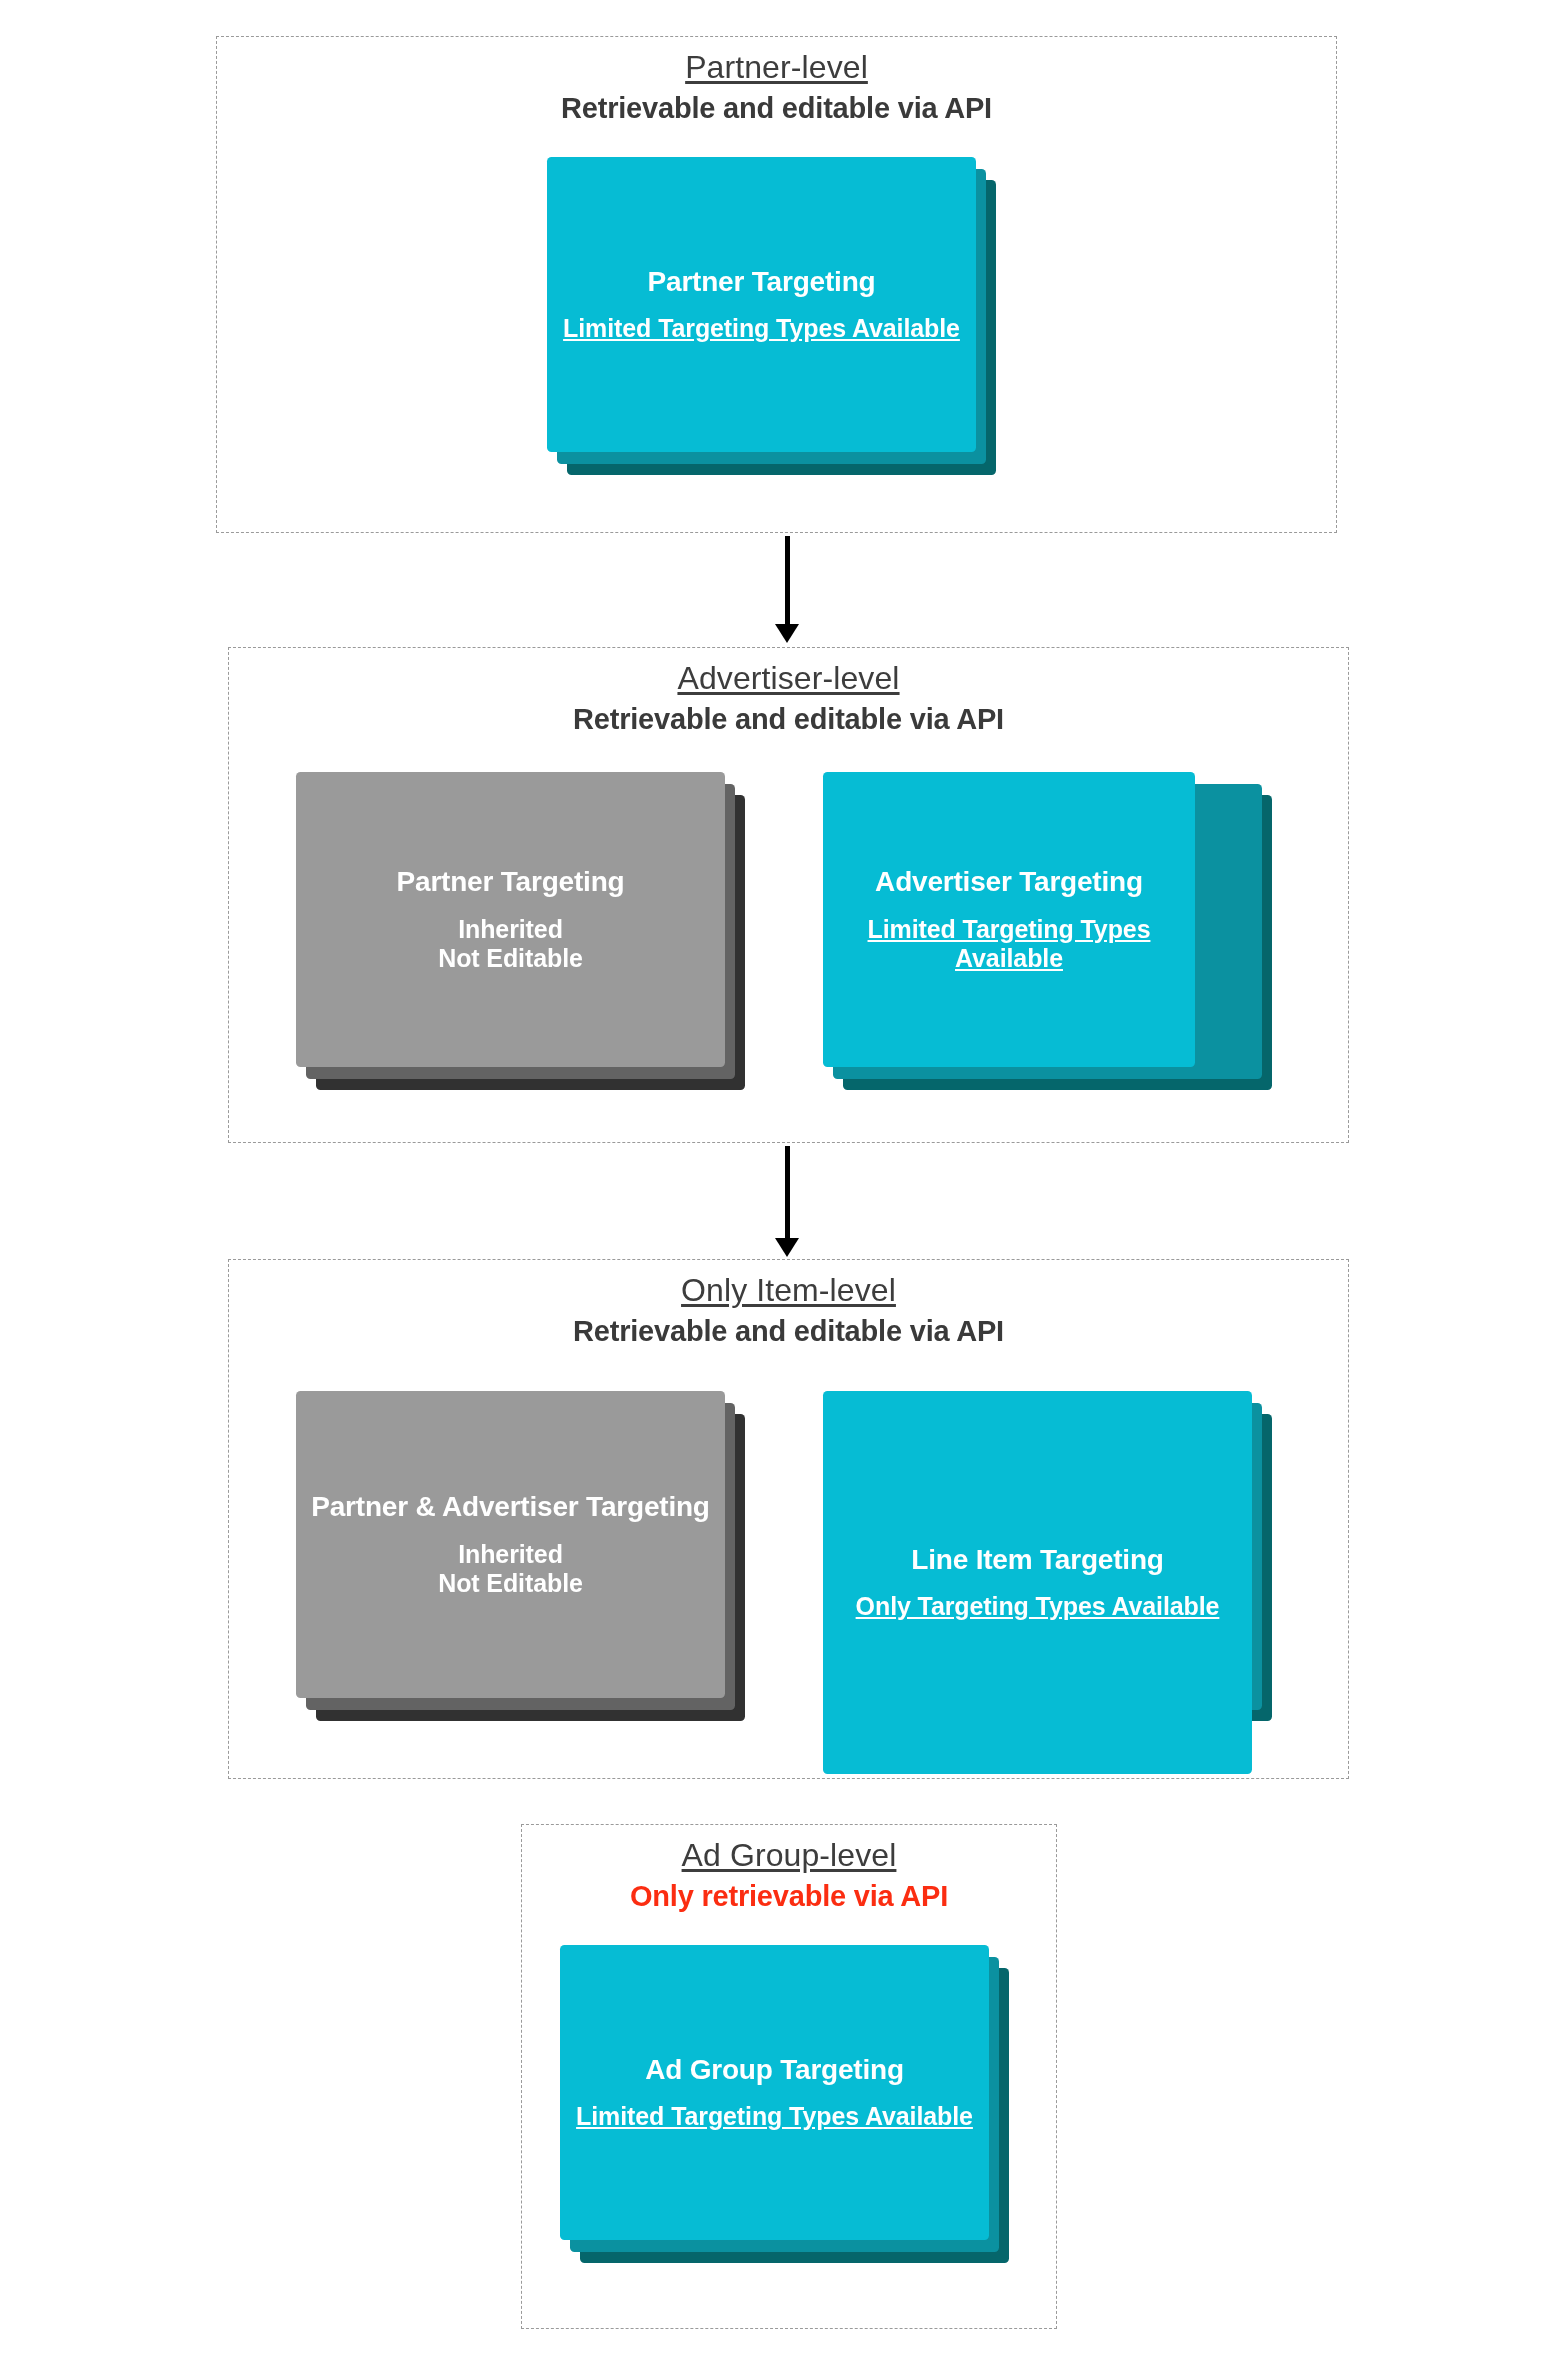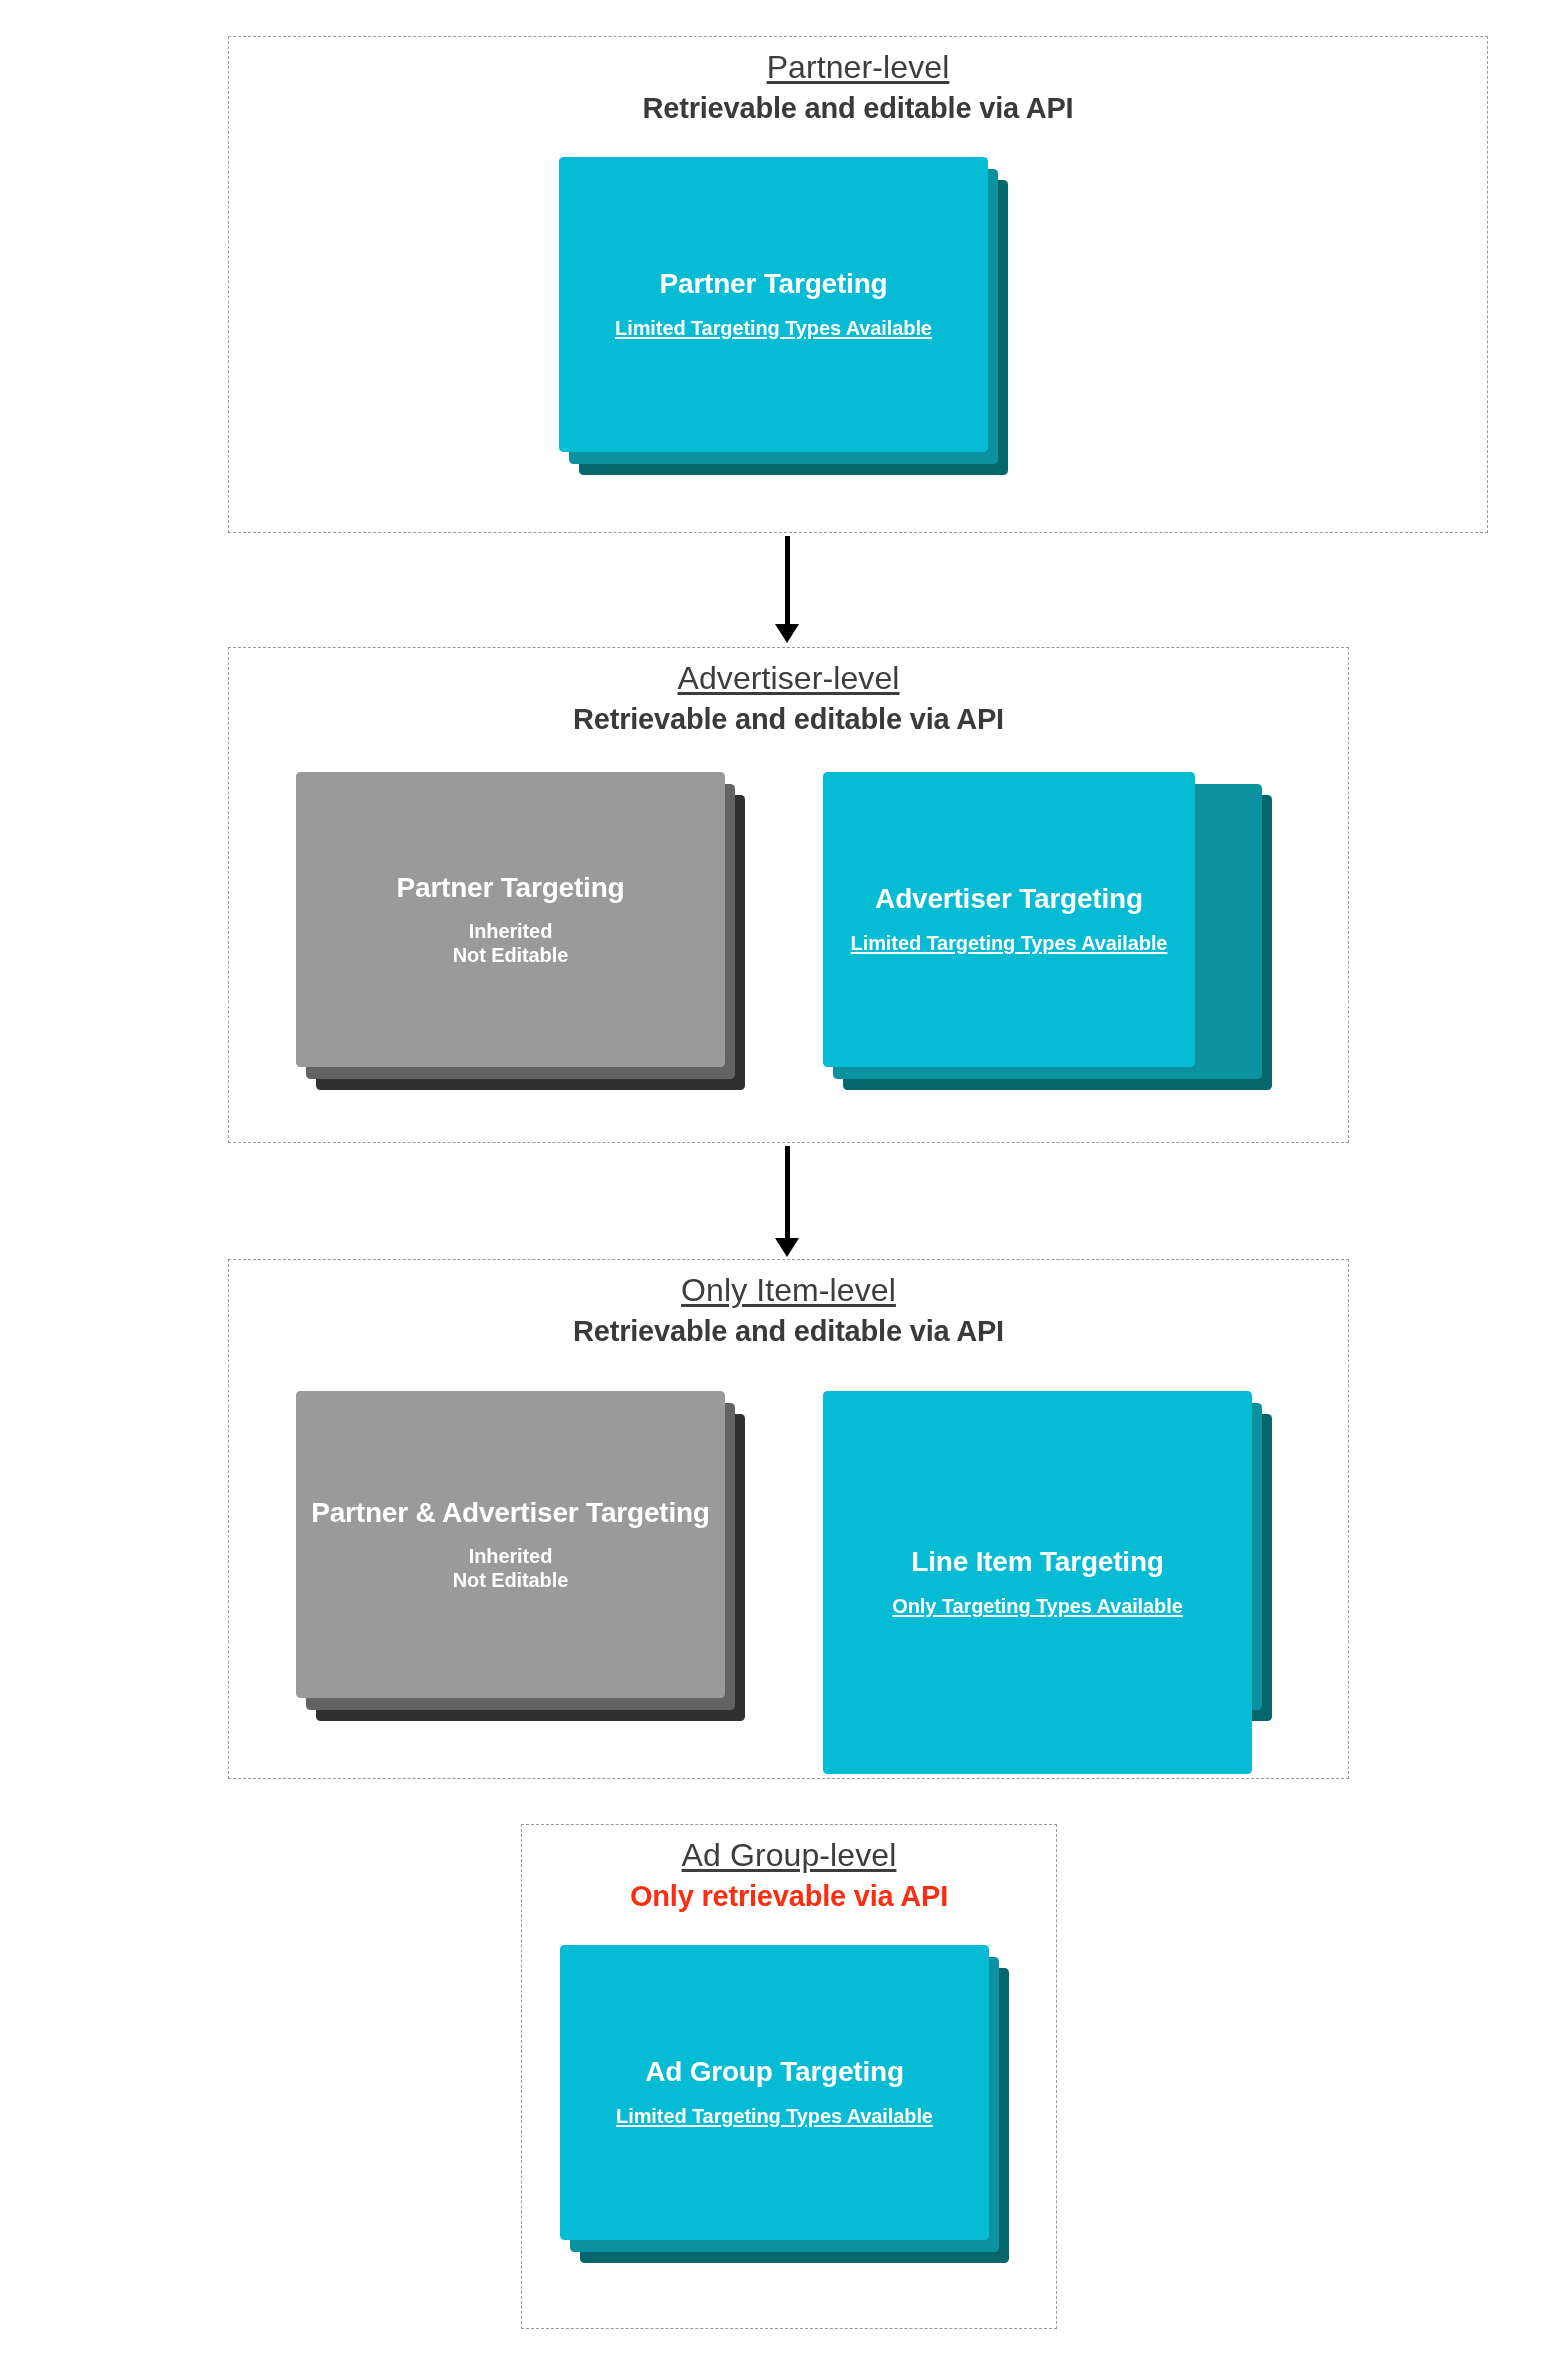--- a/index.html
+++ b/index.html
@@ -92,21 +92,21 @@
     font-weight: bold;
     font-size: 28px;
     line-height: 1.17;
     text-align: center;
     margin: 0;
     letter-spacing: -0.2px;
   }
   .card-sub {
     color: #ffffff;
     font-weight: bold;
-    font-size: 20px;
+    font-size: 25px;
     line-height: 1.17;
     text-align: center;
     margin: 0;
     margin-top: 16px;
     letter-spacing: -0.1px;
   }
   .card-sub.underlined {
     text-decoration: underline;
     text-underline-offset: 1.8px;
   }
@@ -129,21 +129,21 @@
     width: 0;
     height: 0;
     border-left: 12.5px solid transparent;
     border-right: 12.5px solid transparent;
     border-top: 19.6px solid #000000;
   }
 </style>
 </head>
 <body>
 
-<div class="level-box" style="left:228px; top:36px; width:1260px; height:497px;">
+<div class="level-box" style="left:216px; top:36px; width:1121px; height:497px;">
   <div class="level-title">Partner-level</div>
   <div class="level-subtitle">Retrievable and editable via API</div>
 
   <div class="card-stack cyan" style="left:330px; top:120px; width:464px; height:327px;">
     <div class="card-layer back" style="width:429px; height:295px;"></div>
     <div class="card-layer mid" style="width:429px; height:295px;"></div>
     <div class="card-layer front" style="width:429px; height:295px;">
       <div class="card-title">Partner Targeting</div>
       <div class="card-sub underlined">Limited Targeting Types Available</div>
     </div>

